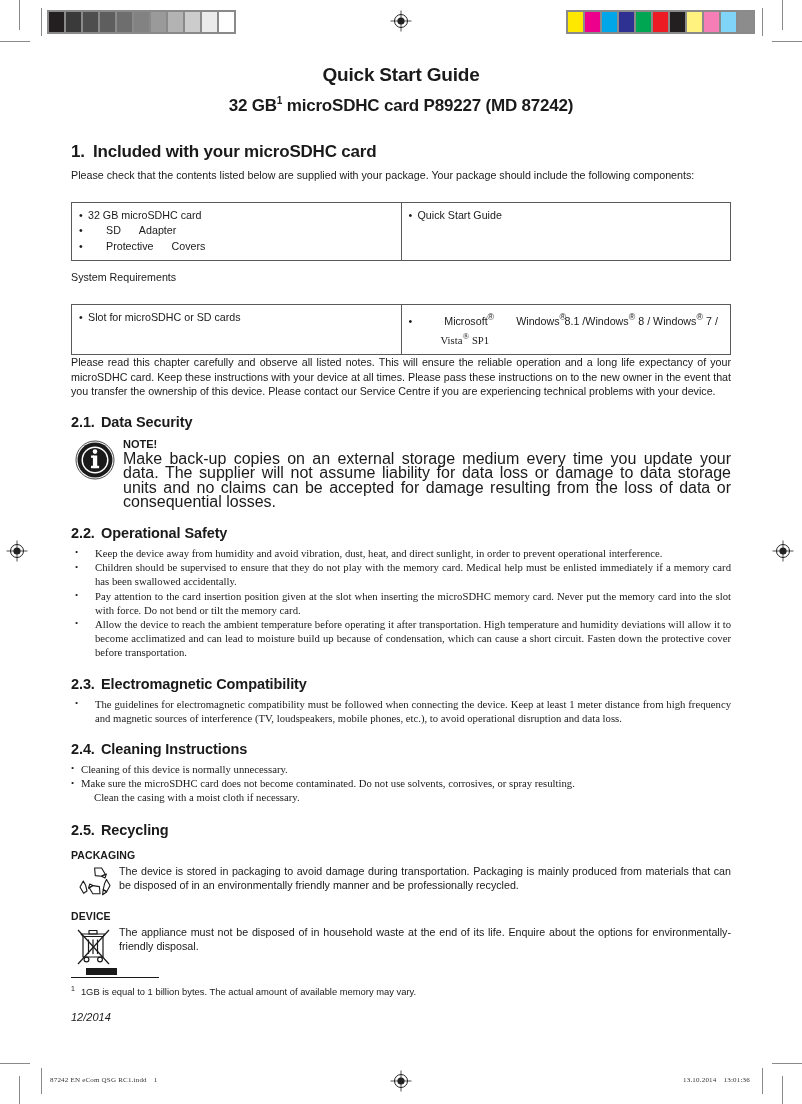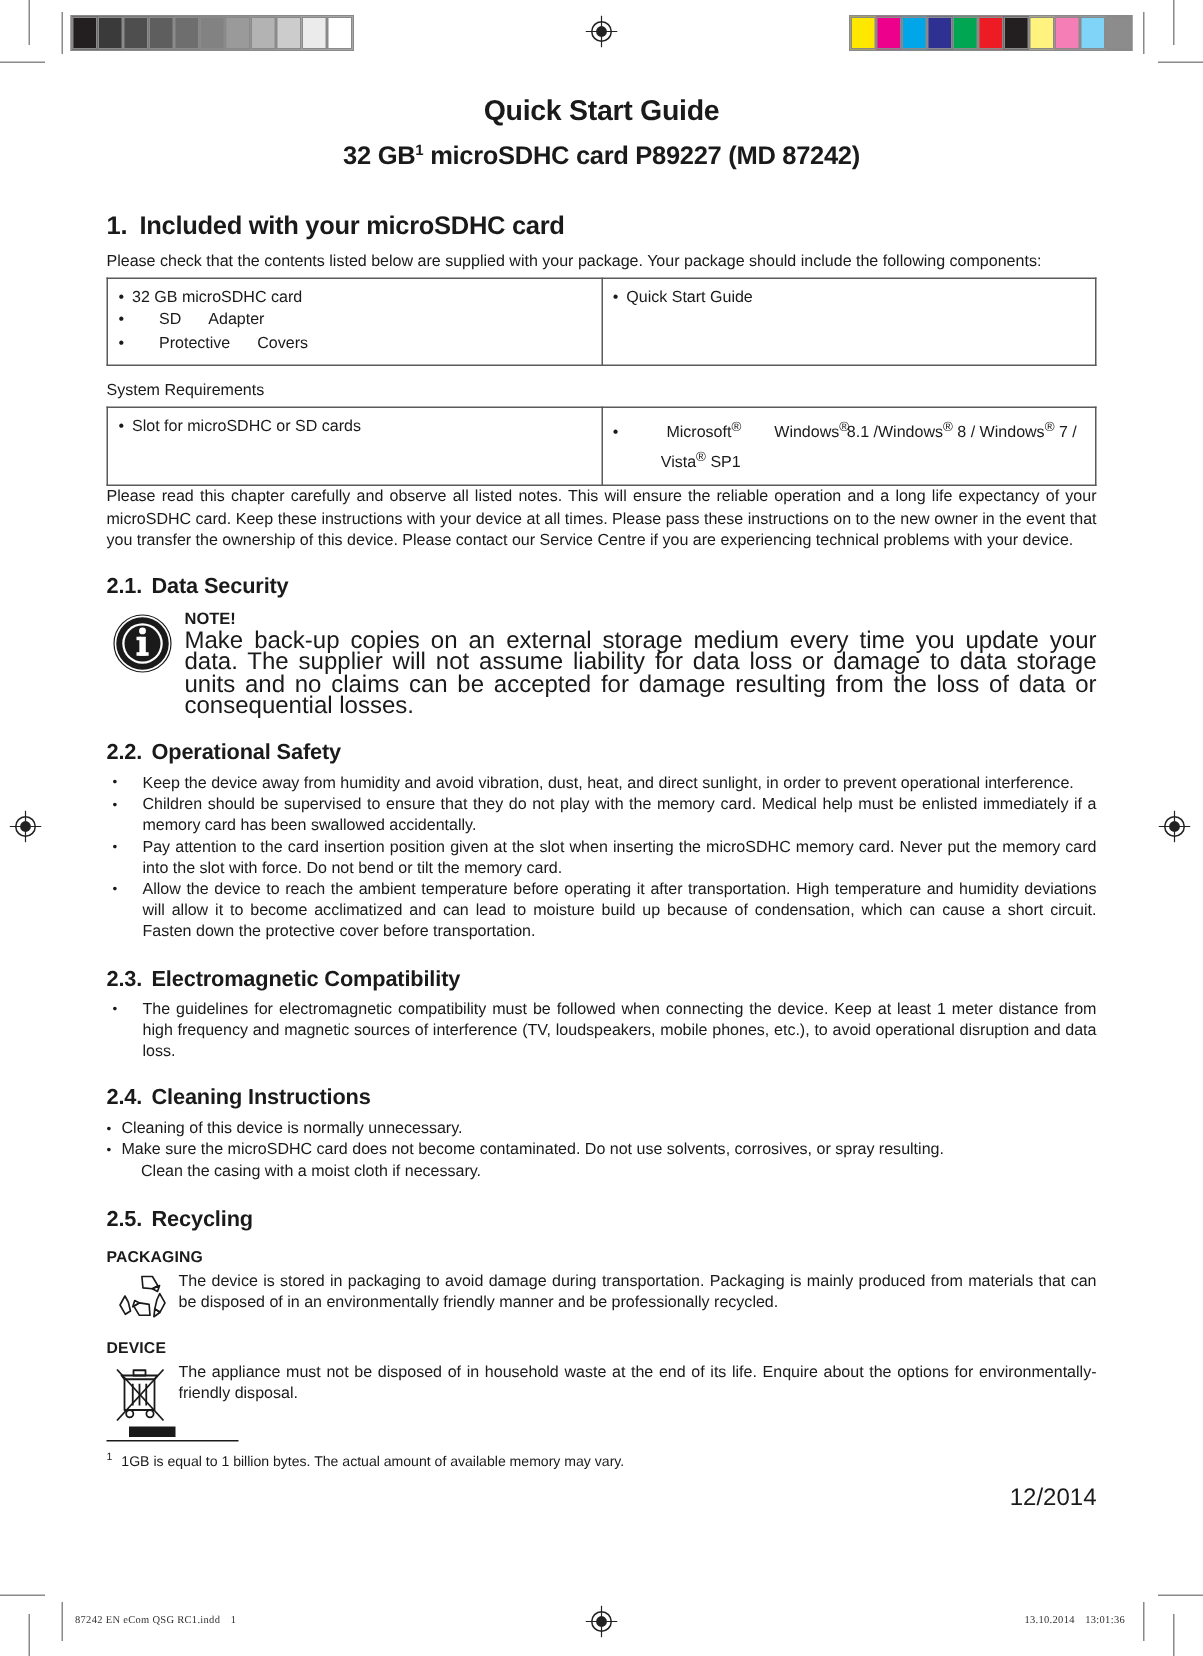--- a/index.html
+++ b/index.html
@@ -94,21 +94,21 @@
     font-size: 10.7px;
     line-height: 14.2px;
     margin: 0 0 2px 0;
     text-align: justify;
   }
 
   
   table.box {
     width: 100%;
     border-collapse: collapse;
-    margin-top: 4px;
+    margin-top: 20px;
     table-layout: fixed;
   }
   table.box td {
     border: 1px solid #5a5a5a;
     vertical-align: top;
     padding: 5px 7px 6px 7px;
     font-size: 10.7px;
     line-height: 15.5px;
   }
   .cell-line { white-space: nowrap; }
@@ -128,20 +128,21 @@
 
   
   ul.blist { list-style: none; margin: 1px 0 0 0; padding: 0; }
   ul.blist > li {
     position: relative;
     padding-left: 24px;
     font-size: 10.7px;
     line-height: 14.2px;
     margin-bottom: 0px;
     text-align: justify;
+    font-family: Liberation Serif, serif;
   }
   ul.blist > li::before {
     content: "\2022";
     position: absolute;
     left: 4px;
     top: -0.5px;
     font-size: 9px;
   }
   ul.blist.tight > li { padding-left: 10px; }
   ul.blist.tight > li::before { left: 0px; }
@@ -200,24 +201,24 @@
   }
   .footnote {
     font-size: 9.4px;
     line-height: 12px;
     margin: 0;
   }
   .footnote sup { font-size: 7px; vertical-align: super; }
   .footnote .fn-gap { display: inline-block; width: 6px; }
 
   .date-line {
-    text-align: right;
-    font-size: 16px;
+    font-size: 11px;
     line-height: 14px;
     margin-top: 12px;
+    font-style: italic;
   }
 
   
   .slug {
     position: absolute;
     left: 0; right: 0;
     top: 1070px;
     height: 24px;
     font-family: "Liberation Serif", serif;
     font-size: 7px;
@@ -341,21 +342,21 @@
 
   <table class="box">
     <tbody>
         <tr>
       <td style="width:50%">
         <div class="cell-line"><span class="bullet">•</span><span>Slot for microSDHC or SD cards</span></div>
       </td>
       <td style="width:50%">
         <div class="win-cell">
           <span class="bullet">•</span><span class="ind"></span><span>Microsoft</span><sup>®</sup><span class="gap"></span><span>Windows</span><span class="squish"><sup>®</sup></span><span>8.1 /Windows</span><sup>®</sup><span> 8 / Windows</span><sup>®</sup><span> 7 /</span>
-          <div style="padding-left:32px;"><span>Vista</span><sup>®</sup><span> SP1</span></div>
+          <div style="padding-left:32px;font-family:Liberation Serif, serif;"><span>Vista</span><sup>®</sup><span> SP1</span></div>
         </div>
       </td>
     </tr>
   </tbody>
     </table>
 
   <p class="body">Please read this chapter carefully and observe all listed notes. This will ensure the reliable operation and a long life expectancy of your microSDHC card. Keep these instructions with your device at all times. Please pass these instructions on to the new owner in the event that you transfer the ownership of this device. Please contact our Service Centre if you are experiencing technical problems with your device.</p>
 
   <h2 class="h-sub">
     <span class="num">2.1.</span><span>Data   Security</span>

